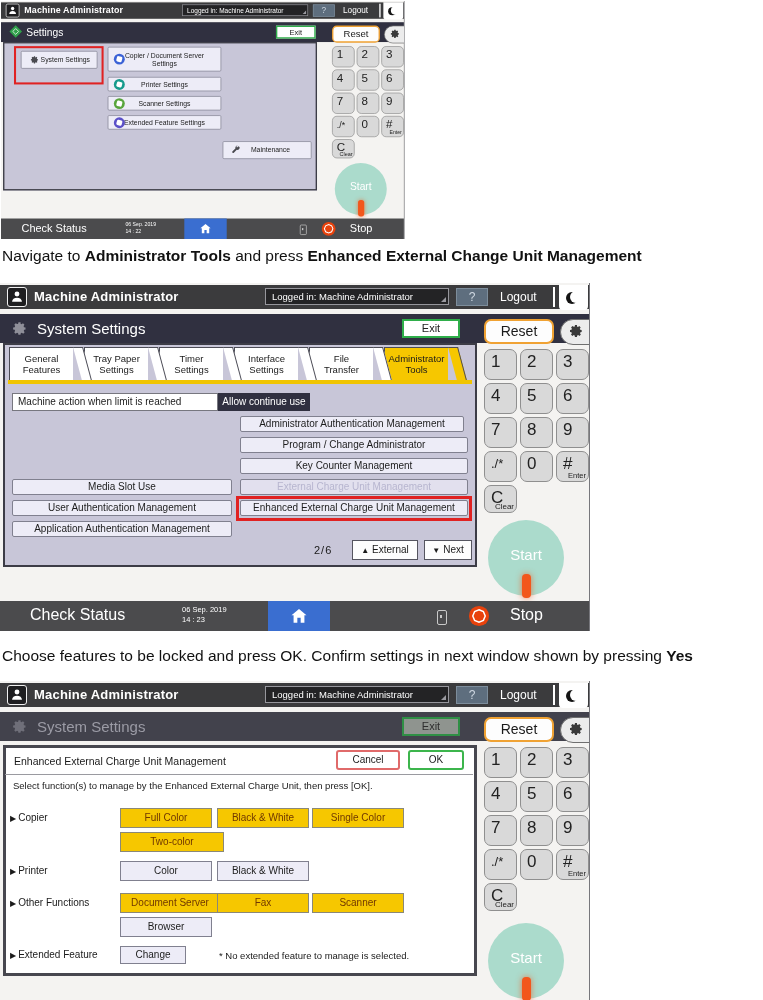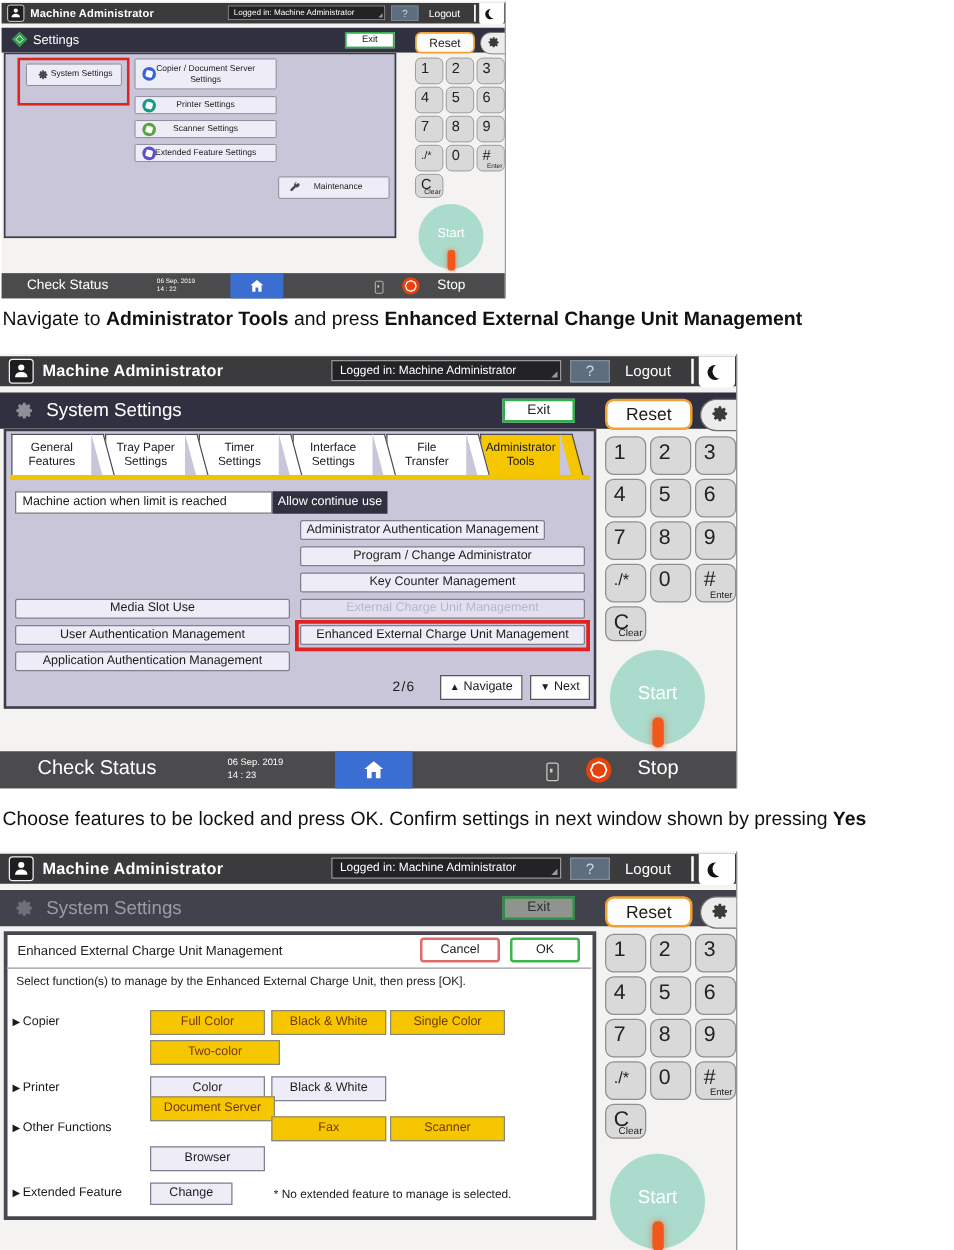--- a/index.html
+++ b/index.html
@@ -283,33 +283,33 @@
         </div>
     <div class="tab active" style="left:384px;z-index:11">
           <span>Administrator</span>
           <span>Tools</span>
         </div>
     <div class="tabline"></div>
 
     <div class="limitlbl">Machine action when limit is reached</div>
     <div class="limitval">Allow continue use</div>
 
-    <div class="btn-light" style="left:240px;top:133px;width:196px">Administrator Authentication Management</div>
+    <div class="btn-light" style="left:240px;top:133px;width:224px">Administrator Authentication Management</div>
     <div class="btn-light" style="left:240px;top:154px;width:228px">Program / Change Administrator</div>
     <div class="btn-light" style="left:240px;top:175px;width:228px">Key Counter Management</div>
     <div class="btn-light btn-dis" style="left:240px;top:196px;width:228px">External Charge Unit Management</div>
     <div class="btn-light" style="left:240px;top:217px;width:228px">Enhanced External Charge Unit Management</div>
     <div class="btn-light" style="left:12px;top:196px;width:220px">Media Slot Use</div>
     <div class="btn-light" style="left:12px;top:217px;width:220px">User Authentication Management</div>
     <div class="btn-light" style="left:12px;top:238px;width:220px">Application Authentication Management</div>
     <div class="redbox" style="left:236px;top:213px;width:236px;height:25px;z-index:20"></div>
 
     <div class="pgtext">2/6</div>
     <div class="pgbtn" style="left:352px;width:66px">
-      <span class="tri">▲</span><span>Navigate</span>
+      <span class="tri">▲</span><span>External</span>
     </div>
     <div class="pgbtn" style="left:424px;width:48px">
       <span class="tri">▼</span><span>Next</span>
     </div>
 
     <div class="reset">Reset</div>
     <div class="gearpill">
       <svg viewBox="0 0 24 24">
             <path d="M12 8a4 4 0 1 0 0 8 4 4 0 0 0 0-8zm8.5 5.5v-3l-2.2-.4a6.5 6.5 0 0 0-.6-1.5l1.3-1.9-2.1-2.1-1.9 1.3c-.5-.3-1-.5-1.5-.6L13.5 3h-3l-.4 2.2c-.5.1-1 .3-1.5.6L6.7 4.6 4.6 6.7l1.3 1.9c-.3.5-.5 1-.6 1.5L3 10.5v3l2.2.4c.1.5.3 1 .6 1.5l-1.3 1.9 2.1 2.1 1.9-1.3c.5.3 1 .5 1.5.6l.4 2.2h3l.4-2.2c.5-.1 1-.3 1.5-.6l1.9 1.3 2.1-2.1-1.3-1.9c.3-.5.5-1 .6-1.5l2.2-.4z" fill="currentColor"></path>
           </svg>
@@ -406,21 +406,21 @@
 
     <div class="d-row" style="top:184px">
       <span class="arr">▶</span><span>Printer</span>
     </div>
     <div class="btn-w" style="left:120px;top:180px;width:92px">Color</div>
     <div class="btn-w" style="left:217px;top:180px;width:92px">Black &amp; White</div>
 
     <div class="d-row" style="top:216px">
       <span class="arr">▶</span><span>Other Functions</span>
     </div>
-    <div class="btn-y" style="left:120px;top:196px;width:100px">Document Server</div>
+    <div class="btn-y" style="left:120px;top:212px;width:100px">Document Server</div>
     <div class="btn-y" style="left:217px;top:212px;width:92px">Fax</div>
     <div class="btn-y" style="left:312px;top:212px;width:92px">Scanner</div>
     <div class="btn-w" style="left:120px;top:236px;width:92px">Browser</div>
 
     <div class="d-row" style="top:268px">
       <span class="arr">▶</span><span>Extended Feature</span>
     </div>
     <div class="btn-w" style="left:120px;top:265px;width:66px;height:18px;line-height:16px">Change</div>
     <div class="d-note">* No extended feature to manage is selected.</div>
 

